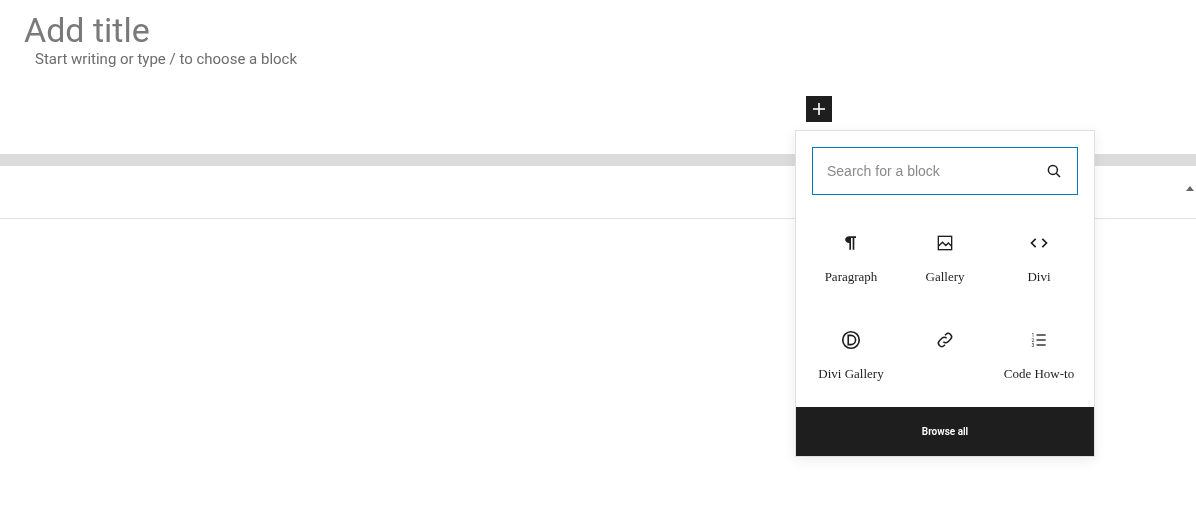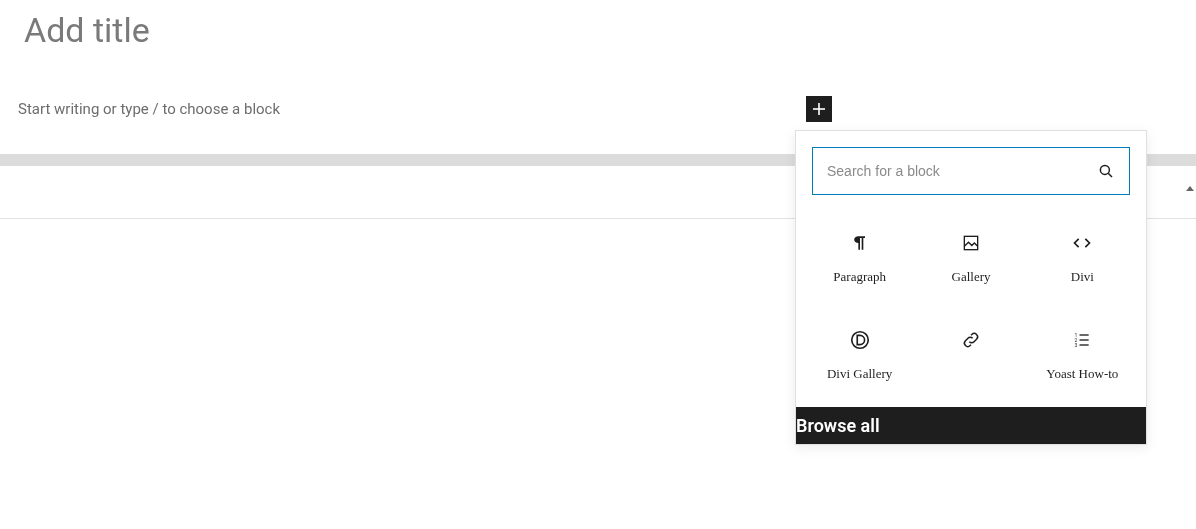--- a/index.html
+++ b/index.html
@@ -1,21 +1,21 @@
 <!DOCTYPE html>
 <html><head>
 <meta charset="utf-8">
 <style>
   * { box-sizing: border-box; margin: 0; padding: 0; }
   body { font-family: -apple-system, BlinkMacSystemFont, "Segoe UI", Roboto, sans-serif; background: #fff; width: 1196px; height: 529px; position: relative; overflow: hidden; }
 
   .title-area { padding: 10px 18px 0 24px; }
   .title-placeholder { font-size: 34px; font-weight: 400; color: #7a7a7a; }
 
-  .editor-row { position: relative; margin-top: 50px; padding: 0 18px; height: 24px; }
+  .editor-row { position: relative; padding: 0 35px; height: 24px; }
   .editor-placeholder { font-size: 15px; color: #6d6d6d; }
 
   .inserter-btn {
     position: absolute;
     left: 806px; top: 96px;
     width: 26px; height: 26px;
     background: #1e1e1e;
     display: flex; align-items: center; justify-content: center;
     cursor: pointer;
   }
@@ -26,21 +26,21 @@
     height: 12px; background: #dcdcdc;
   }
   .hr-line {
     position: absolute; left: 0; right: 0; top: 218px;
     height: 1px; background: #e2e2e2;
   }
 
   .popover {
     position: absolute;
     left: 795px; top: 130px;
-    width: 352px;
+    width: 300px;
     background: #fff;
     border: 1px solid #e0e0e0;
     box-shadow: 0 3px 12px rgba(0,0,0,0.08);
     z-index: 20;
   }
   .search-wrap { padding: 16px 16px 10px 16px; }
   .search-box {
     border: 1.5px solid #007cba;
     height: 48px;
     display: flex; align-items: center;
@@ -63,23 +63,23 @@
   .block-item {
     display: flex; flex-direction: column; align-items: center;
     cursor: pointer; padding: 6px 2px;
     text-align: center;
   }
   .block-icon { width: 24px; height: 24px; display:flex; align-items:center; justify-content:center; color:#1e1e1e; margin-bottom: 14px; }
   .block-label { font-size: 13px; color: #1e1e1e; line-height: 1.3; font-family: Liberation Serif, serif; }
 
   .browse-all {
     background: #1e1e1e; color: #fff;
-    text-align: left;
-    padding: 8px 0;
-    font-size: 18px; font-weight: 600;
+    text-align: center;
+    padding: 19px 0;
+    font-size: 10px; font-weight: 600;
     cursor: pointer;
   }
 
   .scroll-caret {
     position: absolute;
     right: 2px; top: 186px;
     width: 0; height: 0;
     border-left: 4px solid transparent;
     border-right: 4px solid transparent;
     border-bottom: 5px solid #666;
@@ -171,18 +171,18 @@
       <div class="block-icon">
         <svg width="20" height="20" viewBox="0 0 24 24" fill="none" stroke="#1e1e1e" stroke-width="1.6">
           <line x1="9" y1="6" x2="20" y2="6"></line>
           <line x1="9" y1="12" x2="20" y2="12"></line>
           <line x1="9" y1="18" x2="20" y2="18"></line>
           <text x="3" y="8" font-size="6" fill="#1e1e1e" stroke="none">1</text>
           <text x="3" y="14" font-size="6" fill="#1e1e1e" stroke="none">2</text>
           <text x="3" y="20" font-size="6" fill="#1e1e1e" stroke="none">3</text>
         </svg>
       </div>
-      <div class="block-label">Yoast How-to</div>
+      <div class="block-label">Code How-to</div>
     </div>
   </div>
 
   <div class="browse-all">Browse all</div>
 </div>
 
 </body></html>

